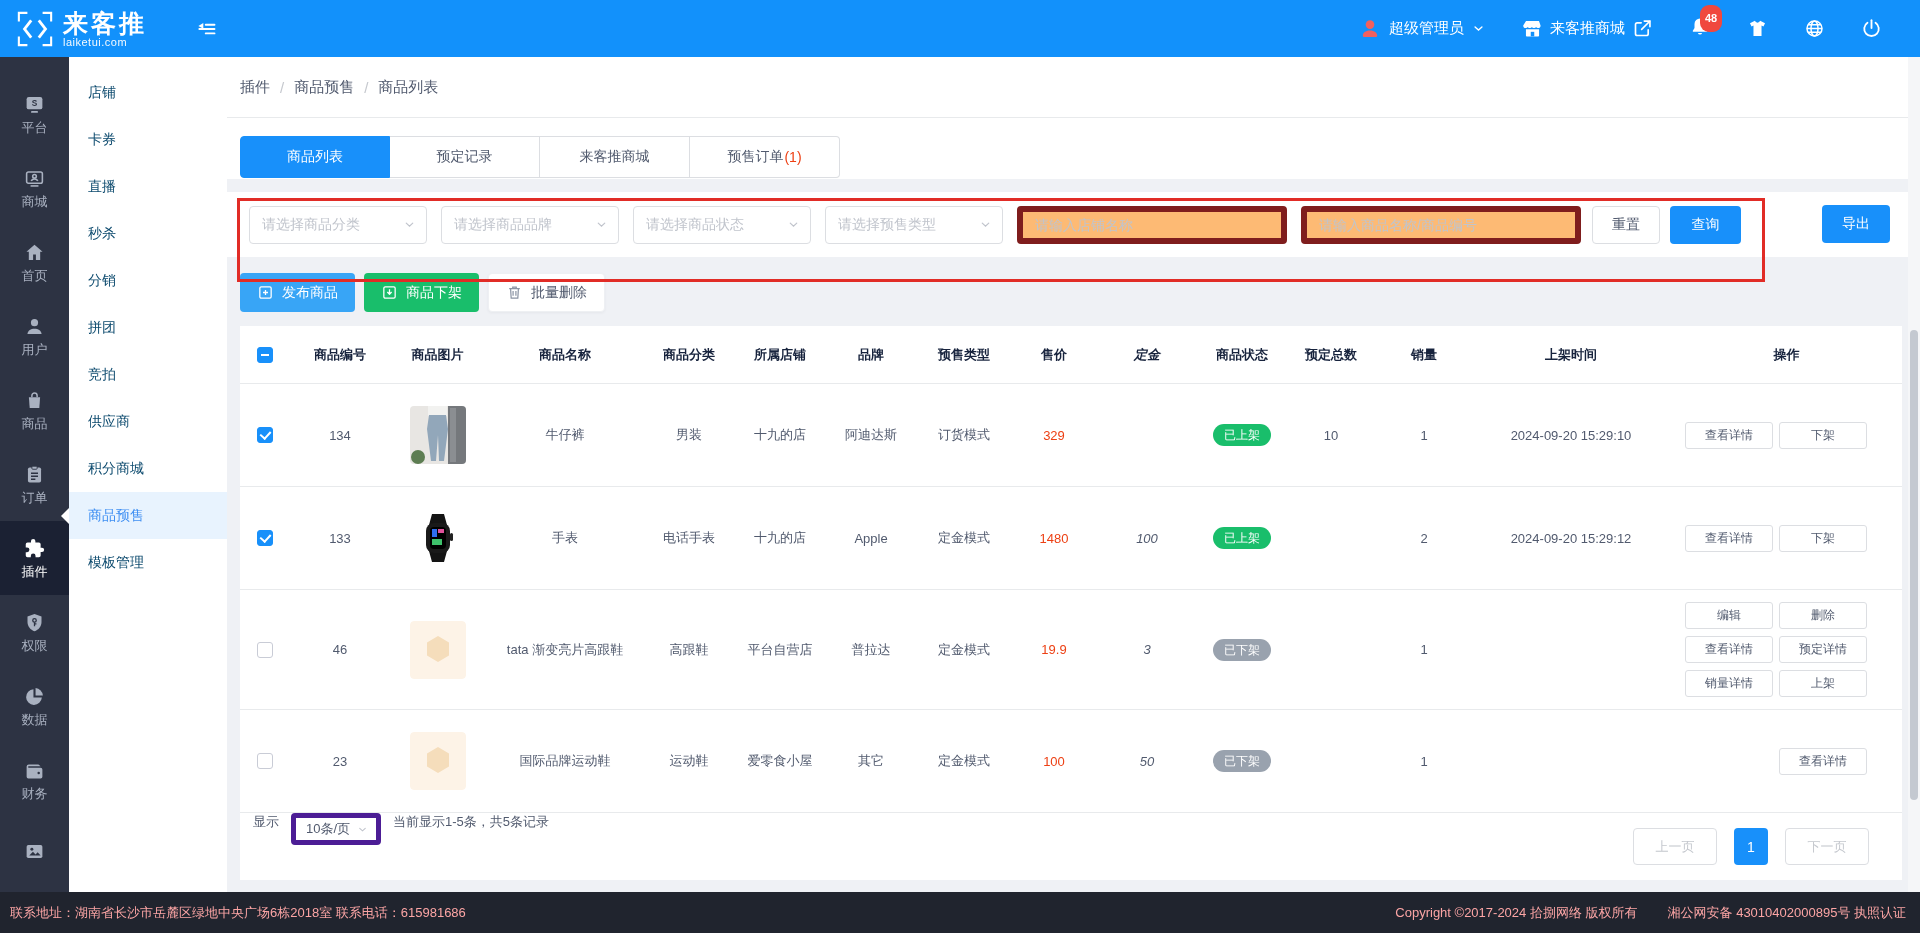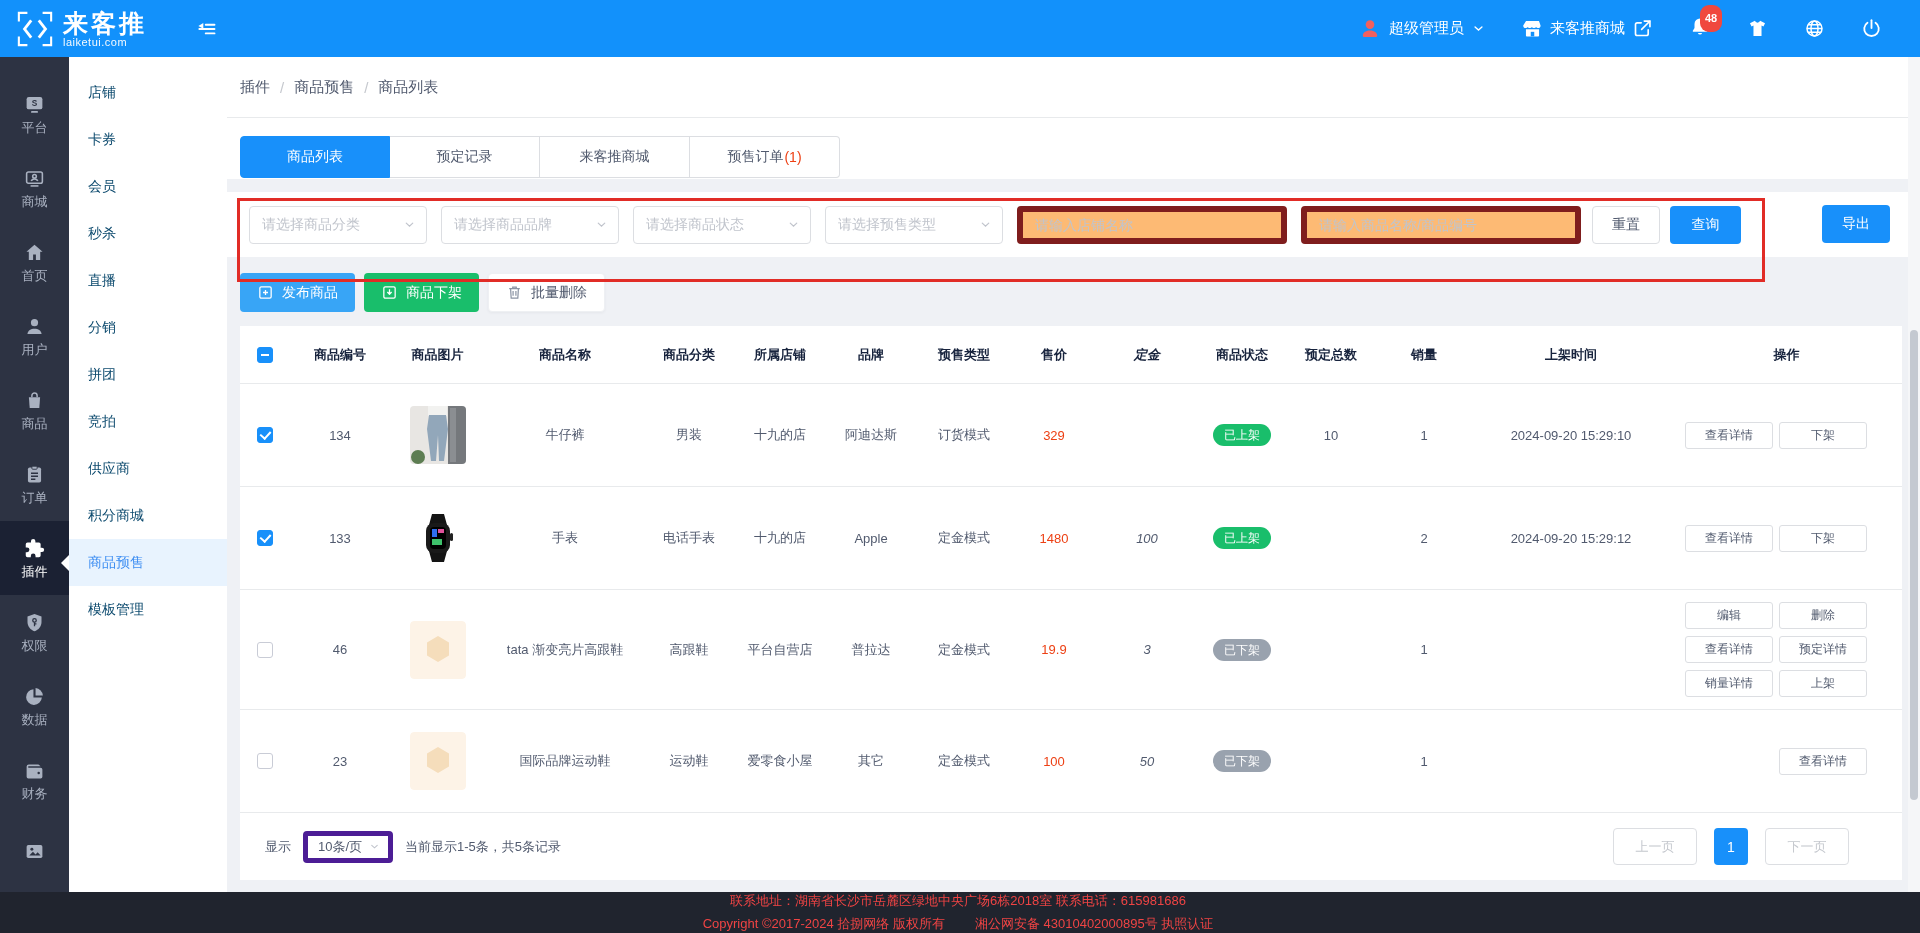--- a/index.html
+++ b/index.html
@@ -89,29 +89,29 @@
   .op-group { display:flex; gap:6px; }
   .op-btn { width:88px; height:27px; border:1px solid #dcdee2; border-radius:3px; background:#fff; font-size:12px; color:#515a6e; display:flex; align-items:center; justify-content:center; cursor:pointer; font-family:inherit; }
 
   
   .cbx { display:inline-block; width:16px; height:16px; border:1px solid #c9ccd6; border-radius:3px; background:#fff; cursor:pointer; position:relative; }
   .cbx.checked,.cbx.ind { background:#1890fa; border-color:#1890fa; }
   .cbx.checked::after { content:""; position:absolute; left:4px; top:1px; width:5px; height:8px; border:2px solid #fff; border-top:0; border-left:0; transform:rotate(42deg); }
   .cbx.ind::after { content:""; position:absolute; left:3px; top:6px; width:8px; height:2px; background:#fff; }
 
   
-  .pager { height:67px; display:flex; align-items:center; padding:0 53px 0 13px; font-size:13px; color:#515a6e;margin-left:12px; }
+  .pager { height:67px; display:flex; padding:0 33px 0 13px; font-size:13px; color:#515a6e; }
   .psize { width:90px; height:32px; border:5px solid #4c1d95; border-radius:4px; margin:0 12px; display:flex; align-items:center; justify-content:space-between; padding:0 8px 0 10px; cursor:pointer; background:#fff; }
   .psize .chev-ic svg { width:11px; height:11px; }
   .pager-right { margin-left:auto; display:flex; gap:17px; align-items:center; }
   .pg-btn { width:84px; height:37px; border:1px solid #dcdee2; border-radius:4px; background:#fff; color:#c5c8ce; display:flex; align-items:center; justify-content:center; font-size:13px; cursor:pointer; }
   .pg-num { width:34px; height:37px; background:#1890fa; color:#fff; border-radius:4px; display:flex; align-items:center; justify-content:center; font-size:14px; cursor:pointer; }
 
   
-  .footer { position:absolute; bottom:0; left:0; right:0; height:41px; background:#20242e; color:#ef4444; display:flex; align-items:center; justify-content:space-between; padding:0 14px 0 10px; font-size:13px; z-index:40;flex-direction:column; }
+  .footer { position:absolute; bottom:0; left:0; right:0; height:41px; background:#20242e; color:#fca5a5; display:flex; align-items:center; justify-content:space-between; padding:0 14px 0 10px; font-size:13px; z-index:40; }
   .f-right { display:flex; gap:30px; }
 
   
   .annotation-rect { position:absolute; left:237px; top:198px; width:1528px; height:84px; border:3px solid #e12c26; z-index:35; pointer-events:none; }
   .scrollbar { position:absolute; right:0; top:57px; bottom:41px; width:12px; background:#f5f6f8; z-index:20; }
   .sb-thumb { position:absolute; left:2px; width:8px; border-radius:4px; background:#c4c9d1; top:273px; height:470px; cursor:pointer; }
 </style>
 </head>
 <body>
 
@@ -306,23 +306,22 @@
           <circle cx="9" cy="9.5" r="1.7" fill="#2d3343"></circle>
           <path d="M6 16.5l4.2-4.2 3 3 2.4-2.4 3.4 3.6z" fill="#2d3343"></path>
         </svg>
       </span>
       <span class="rail-lb"></span>
     </div>
   </nav>
 <aside class="submenu">
     <div class="sm-item">店铺</div>
     <div class="sm-item">卡券</div>
-    <div class="sm-item">会员</div>
+    <div class="sm-item">直播</div>
     <div class="sm-item">秒杀</div>
-    <div class="sm-item">直播</div>
     <div class="sm-item">分销</div>
     <div class="sm-item">拼团</div>
     <div class="sm-item">竞拍</div>
     <div class="sm-item">供应商</div>
     <div class="sm-item">积分商城</div>
     <div class="sm-item active">商品预售</div>
     <div class="sm-item">模板管理</div>
   </aside>
 
 <main class="main">

